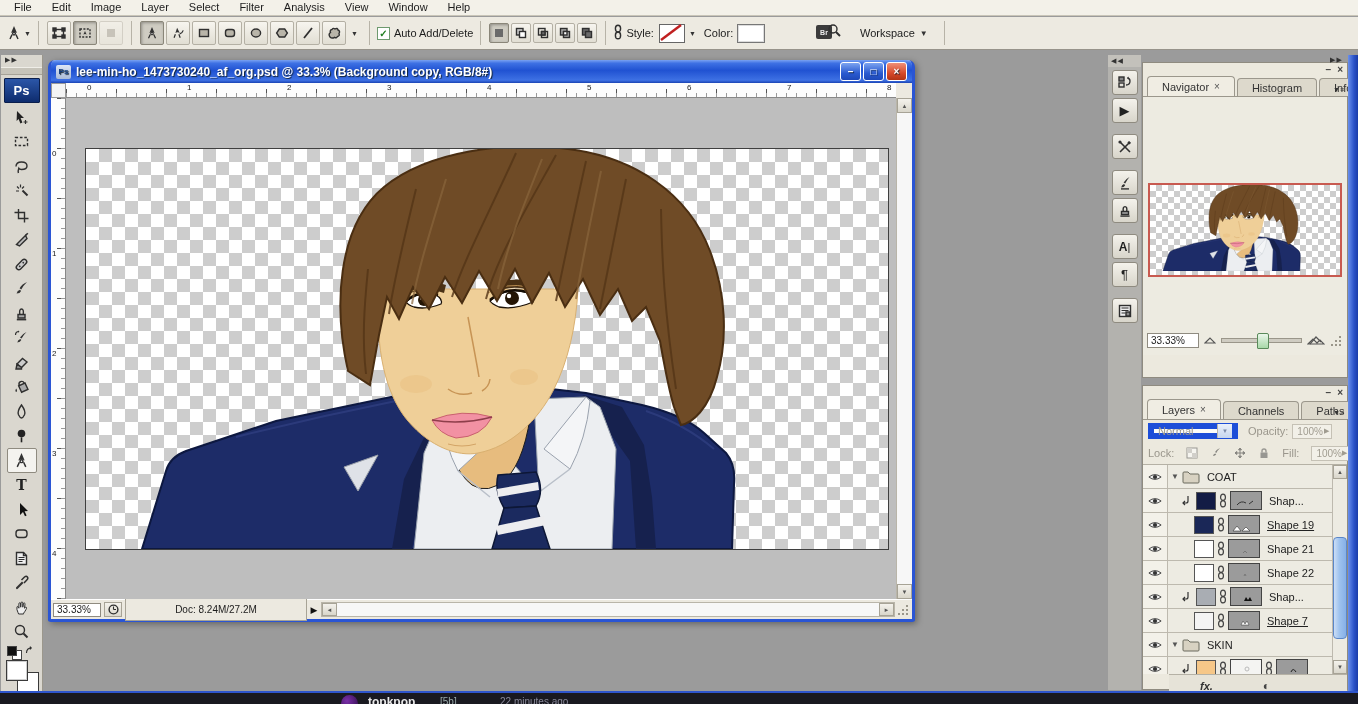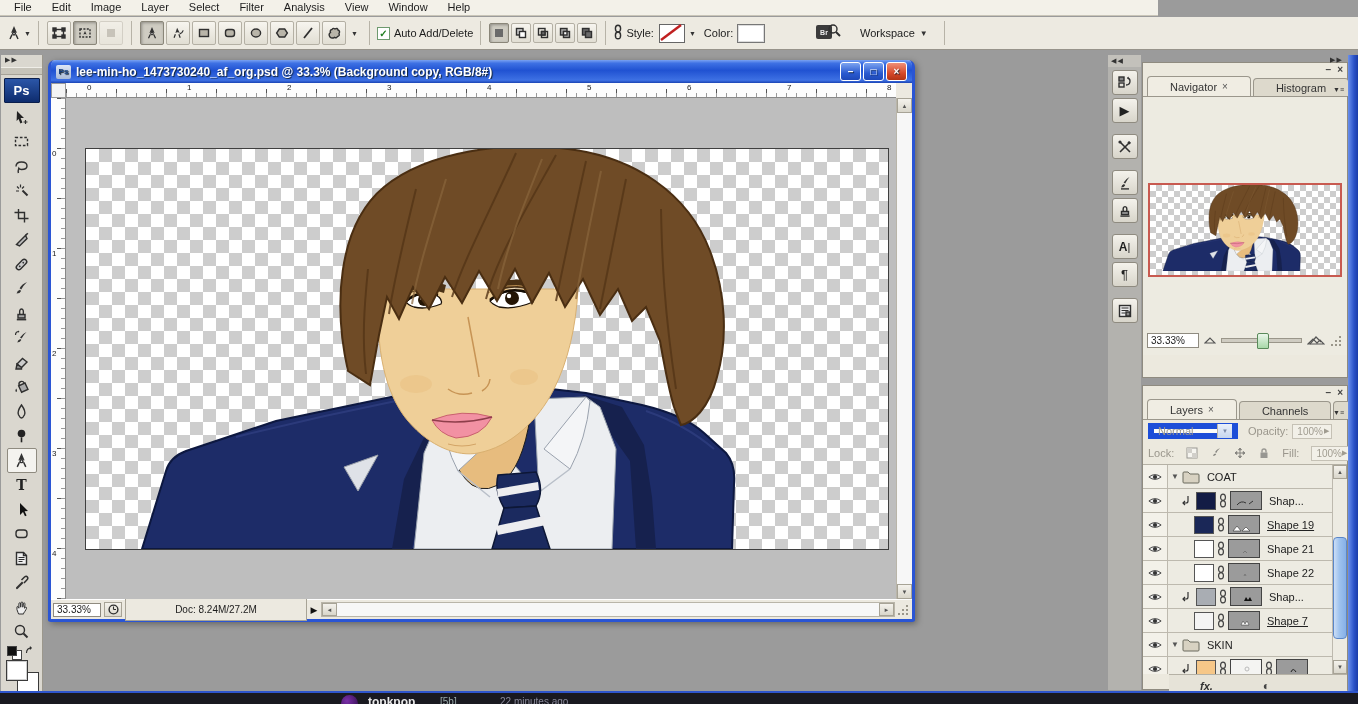--- a/index.html
+++ b/index.html
@@ -1,20 +1,20 @@
 <!DOCTYPE html>
 <html><head>
 <meta charset="utf-8">
 <style>
   html,body{margin:0;padding:0;background:#666;}
   #app{position:relative;width:1358px;height:704px;background:#9B9B9B;overflow:hidden;
        font-family:"Liberation Sans",sans-serif;font-size:11px;color:#1c1c1c;}
 
   
-  .menubar{position:absolute;left:0;top:0;width:1158px;height:16px;background:#F3F1E9;
+  .menubar{position:absolute;left:0;top:0;width:1358px;height:16px;background:#F3F1E9;
            border-bottom:1px solid #C9C5B8;display:flex;align-items:center;padding-left:4px;box-sizing:border-box;}
   .menu-item{padding:1px 10px 2px 10px;cursor:default;}
 
   
   .optionsbar{position:absolute;left:0;top:17px;width:1358px;height:33px;background:#EDEAE1;
               border-bottom:1px solid #97938A;display:flex;align-items:center;padding-left:6px;box-sizing:border-box;}
   .sep{width:1px;height:24px;background:#B7B3A7;margin:0 7px;flex:0 0 auto;}
   .ob-btn{width:22px;height:22px;border:1px solid #B4B0A4;border-radius:2px;flex:0 0 auto;
           background:linear-gradient(#F7F5EF,#E1DED3);display:flex;align-items:center;justify-content:center;margin:0 1px;}
   .ob-btn.pressed{background:#CFCCC2;border-color:#8A8679;box-shadow:inset 1px 1px 3px rgba(0,0,0,.3);}
@@ -111,21 +111,21 @@
   .dock-handle{height:12px;font-size:7px;color:#333;display:flex;align-items:center;padding-left:3px;background:#C3C1BB;letter-spacing:1px;}
   .dock-btn{width:26px;height:25px;margin:3px auto;background:linear-gradient(#F4F2EC,#D8D5CA);
             border:1px solid #8F8B80;border-radius:3px;display:flex;align-items:center;justify-content:center;
             font-size:13px;color:#222;box-sizing:border-box;}
   .dock-gap{height:5px;}
   .panel{position:absolute;left:1142px;width:206px;background:#ECE9DE;border:1px solid #8F8B80;box-sizing:border-box;}
   .p-top{height:13px;display:flex;justify-content:flex-end;align-items:center;padding-right:4px;gap:6px;
          font-size:10px;color:#444;font-weight:bold;line-height:1;}
   .p-tabs{height:20px;display:flex;align-items:flex-end;padding-left:4px;position:relative;
           border-bottom:1px solid #9B978C;}
-  .ptab{height:17px;display:flex;align-items:center;padding:0 22px;font-size:11px;color:#333;
+  .ptab{height:17px;display:flex;align-items:center;padding:0 14px;font-size:11px;color:#333;
         border:1px solid #9B978C;border-bottom:none;border-radius:4px 4px 0 0;background:#DDD9CC;margin-right:2px;}
   .ptab.active{background:#F0EDE3;font-weight:normal;height:19px;}
   .ptab .x{margin-left:5px;font-size:10px;color:#555;}
   .p-menu{position:absolute;right:3px;bottom:3px;font-size:7px;color:#333;}
   .nav-body{position:relative;height:258px;background:#EDEBE1;}
   .nav-thumb{position:absolute;left:5px;top:86px;width:190px;height:90px;border:2px solid #C85A50;
     background-color:#fff;
     background-image:linear-gradient(45deg,#CDCDCD 25%,transparent 25%,transparent 75%,#CDCDCD 75%),
                      linear-gradient(45deg,#CDCDCD 25%,transparent 25%,transparent 75%,#CDCDCD 75%);
     background-size:12px 12px;background-position:0 0,6px 6px;}

